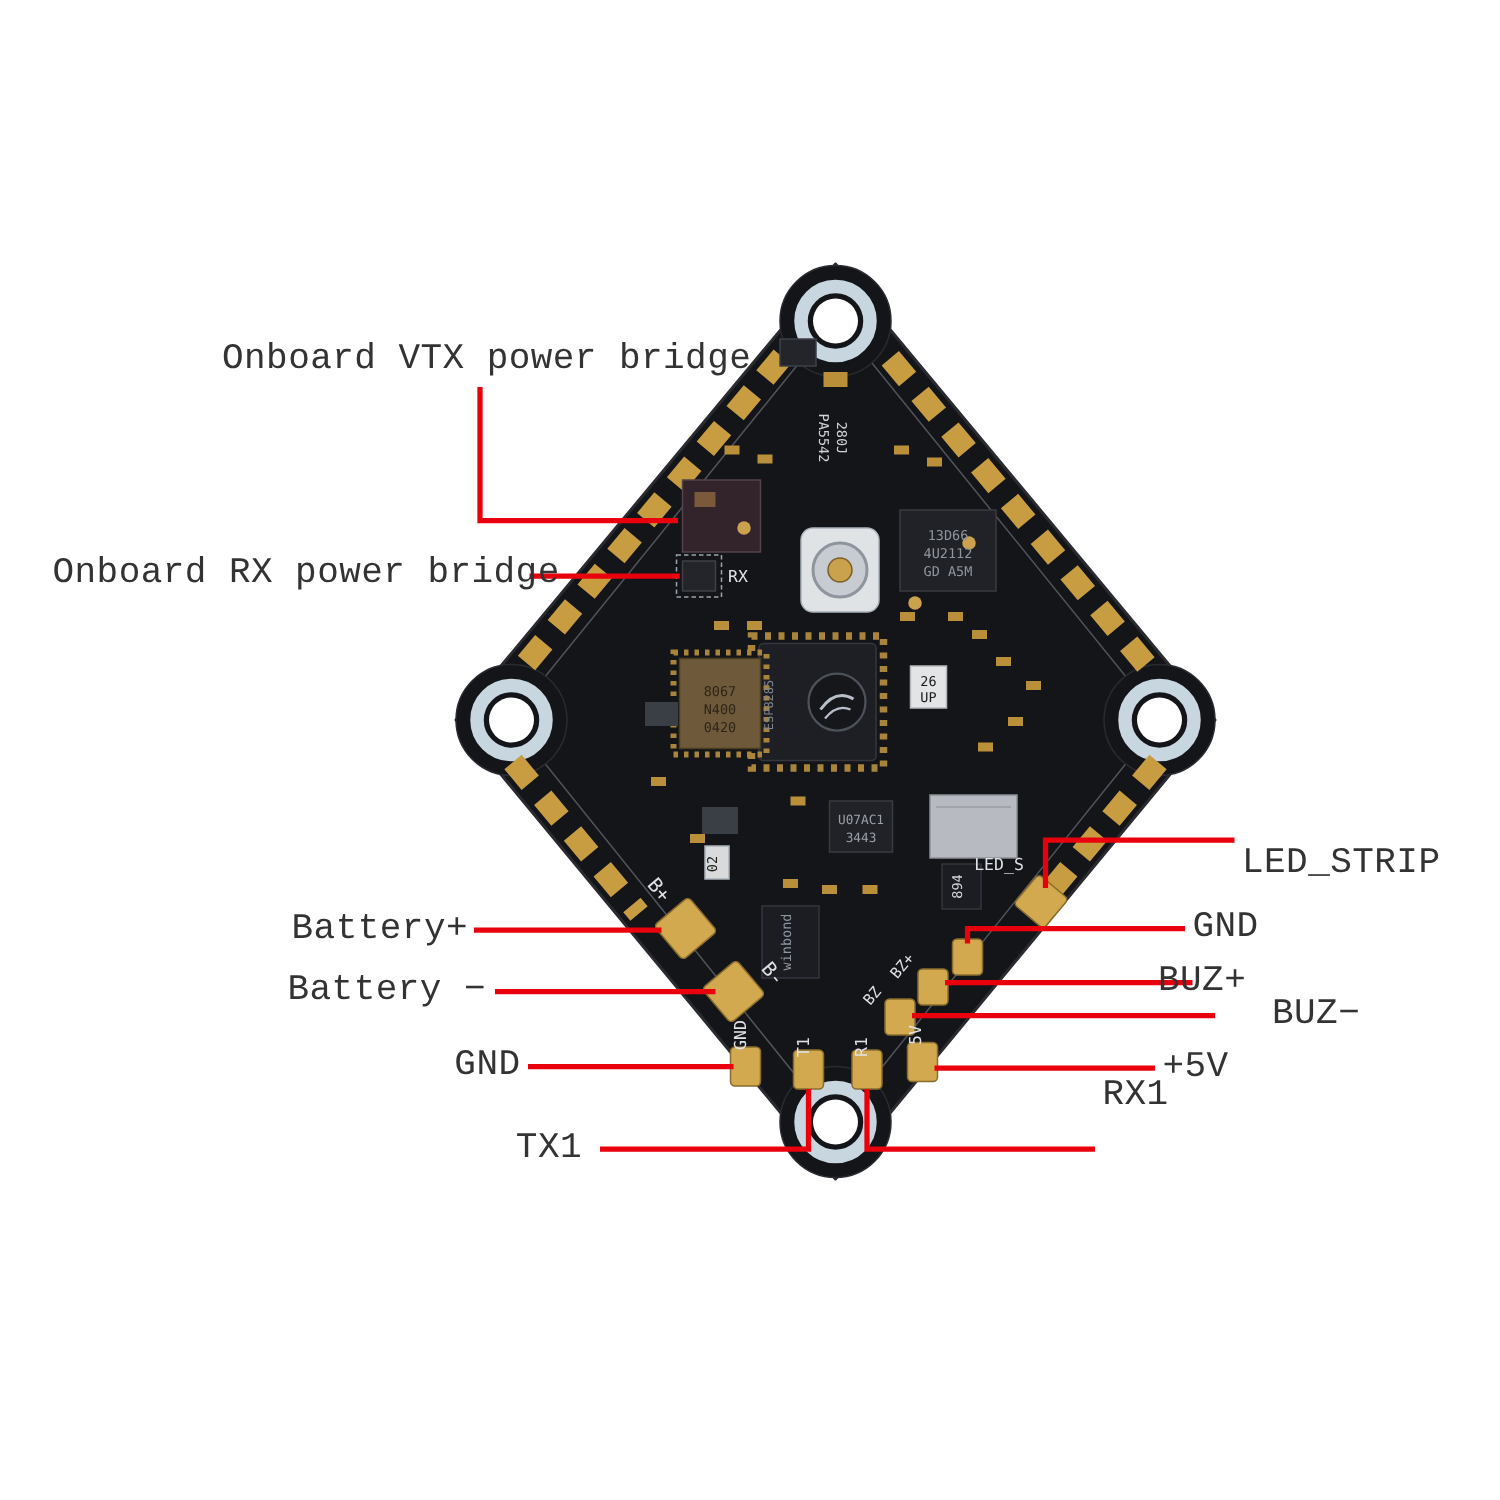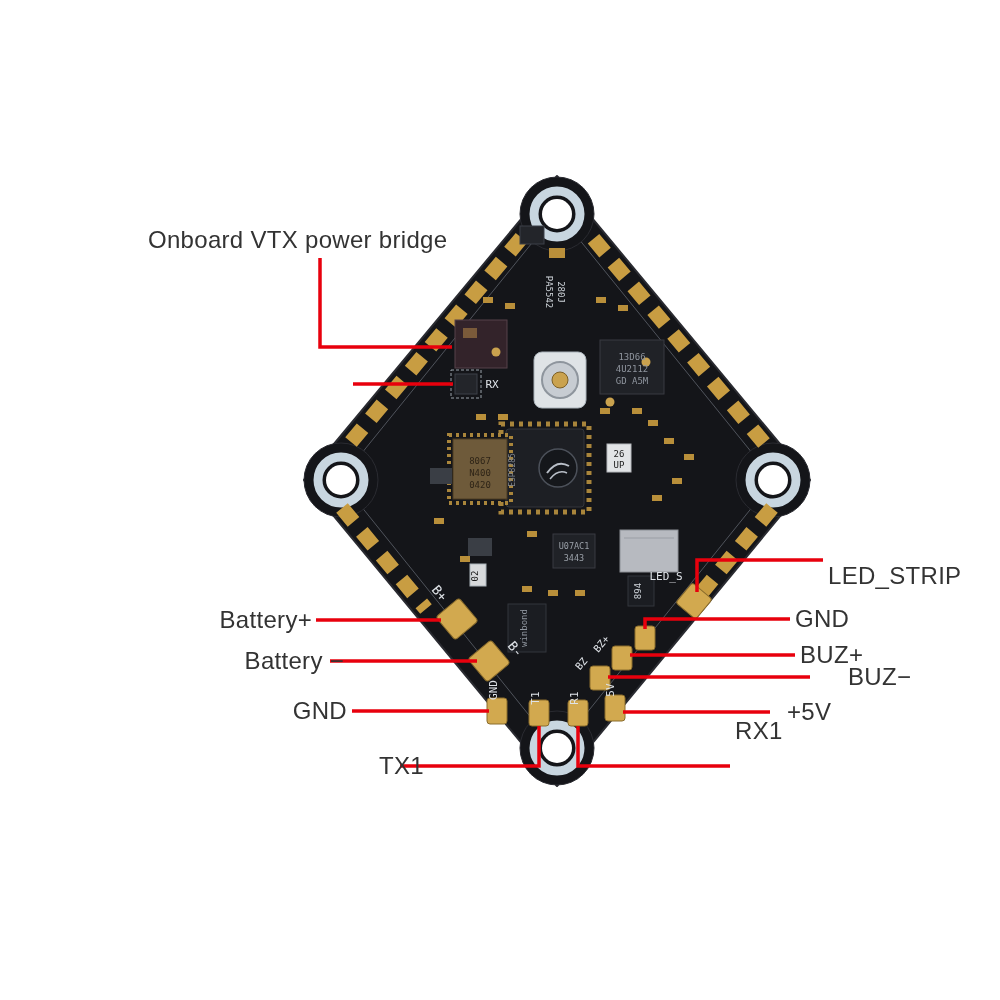--- a/index.html
+++ b/index.html
@@ -1,31 +1,31 @@
 <!DOCTYPE html>
 <html><head>
 <meta charset="utf-8">
 <style>
   html,body{margin:0;padding:0;background:#ffffff;}
   .stage{position:relative;width:1000px;height:1000px;background:#ffffff;overflow:hidden;
          font-family:"Liberation Sans",sans-serif;}
   .board-svg{position:absolute;left:0;top:0;}
-  .callout-label{position:absolute;font-size:24px;color:#333333;letter-spacing:.3px;white-space:nowrap;}
+  .callout-label{position:absolute;font-size:24px;color:#333333;letter-spacing:.3px;white-space:nowrap;font-family:Liberation Mono, monospace;}
   .r-anchor{text-align:right;}
   #lbl-vtx{left:148px;top:226px;}
   #lbl-rxb{left:35px;top:369px;}
   #lbl-led{left:828px;top:562px;}
   #lbl-batp{right:688px;top:606px;}
-  #lbl-batm{right:656px;top:647px;}
+  #lbl-batm{right:676px;top:647px;}
   #lbl-gndl{right:653px;top:697px;}
-  #lbl-tx1{right:576px;top:752px;}
+  #lbl-tx1{right:612px;top:752px;}
   #lbl-gndr{left:795px;top:605px;}
-  #lbl-buzp{left:800px;top:641px;}
+  #lbl-buzp{left:772px;top:641px;}
   #lbl-buzm{left:848px;top:663px;}
-  #lbl-5v{left:775px;top:698px;margin-left:12px;}
+  #lbl-5v{left:775px;top:698px;}
   #lbl-rx1{left:735px;top:717px;}
   .board-svg text{font-family:"DejaVu Sans Mono",monospace;}
 </style>
 </head>
 <body>
 
 <div class="stage">
 
   <svg class="board-svg" width="1000" height="1000" viewBox="0 0 1000 1000">
 
@@ -176,20 +176,21 @@
       <polyline points="400,766 539,766 539,726"></polyline>
       <polyline points="790,619 645,619 645,629"></polyline>
       <polyline points="795,655 630,655"></polyline>
       <polyline points="810,677 608,677"></polyline>
       <polyline points="770,712 623,712"></polyline>
       <polyline points="730,766 578,766 578,726"></polyline>
     </g>
   </svg>
 
   <div class="callout-label" id="lbl-vtx">Onboard VTX power bridge</div>
+  <div class="callout-label" id="lbl-rxb">Onboard RX power bridge</div>
   <div class="callout-label" id="lbl-led">LED_STRIP</div>
   <div class="callout-label r-anchor" id="lbl-batp">Battery+</div>
   <div class="callout-label r-anchor" id="lbl-batm">Battery −</div>
   <div class="callout-label r-anchor" id="lbl-gndl">GND</div>
   <div class="callout-label r-anchor" id="lbl-tx1">TX1</div>
   <div class="callout-label" id="lbl-gndr">GND</div>
   <div class="callout-label" id="lbl-buzp">BUZ+</div>
   <div class="callout-label" id="lbl-buzm">BUZ−</div>
   <div class="callout-label" id="lbl-5v">+5V</div>
   <div class="callout-label" id="lbl-rx1">RX1</div>

